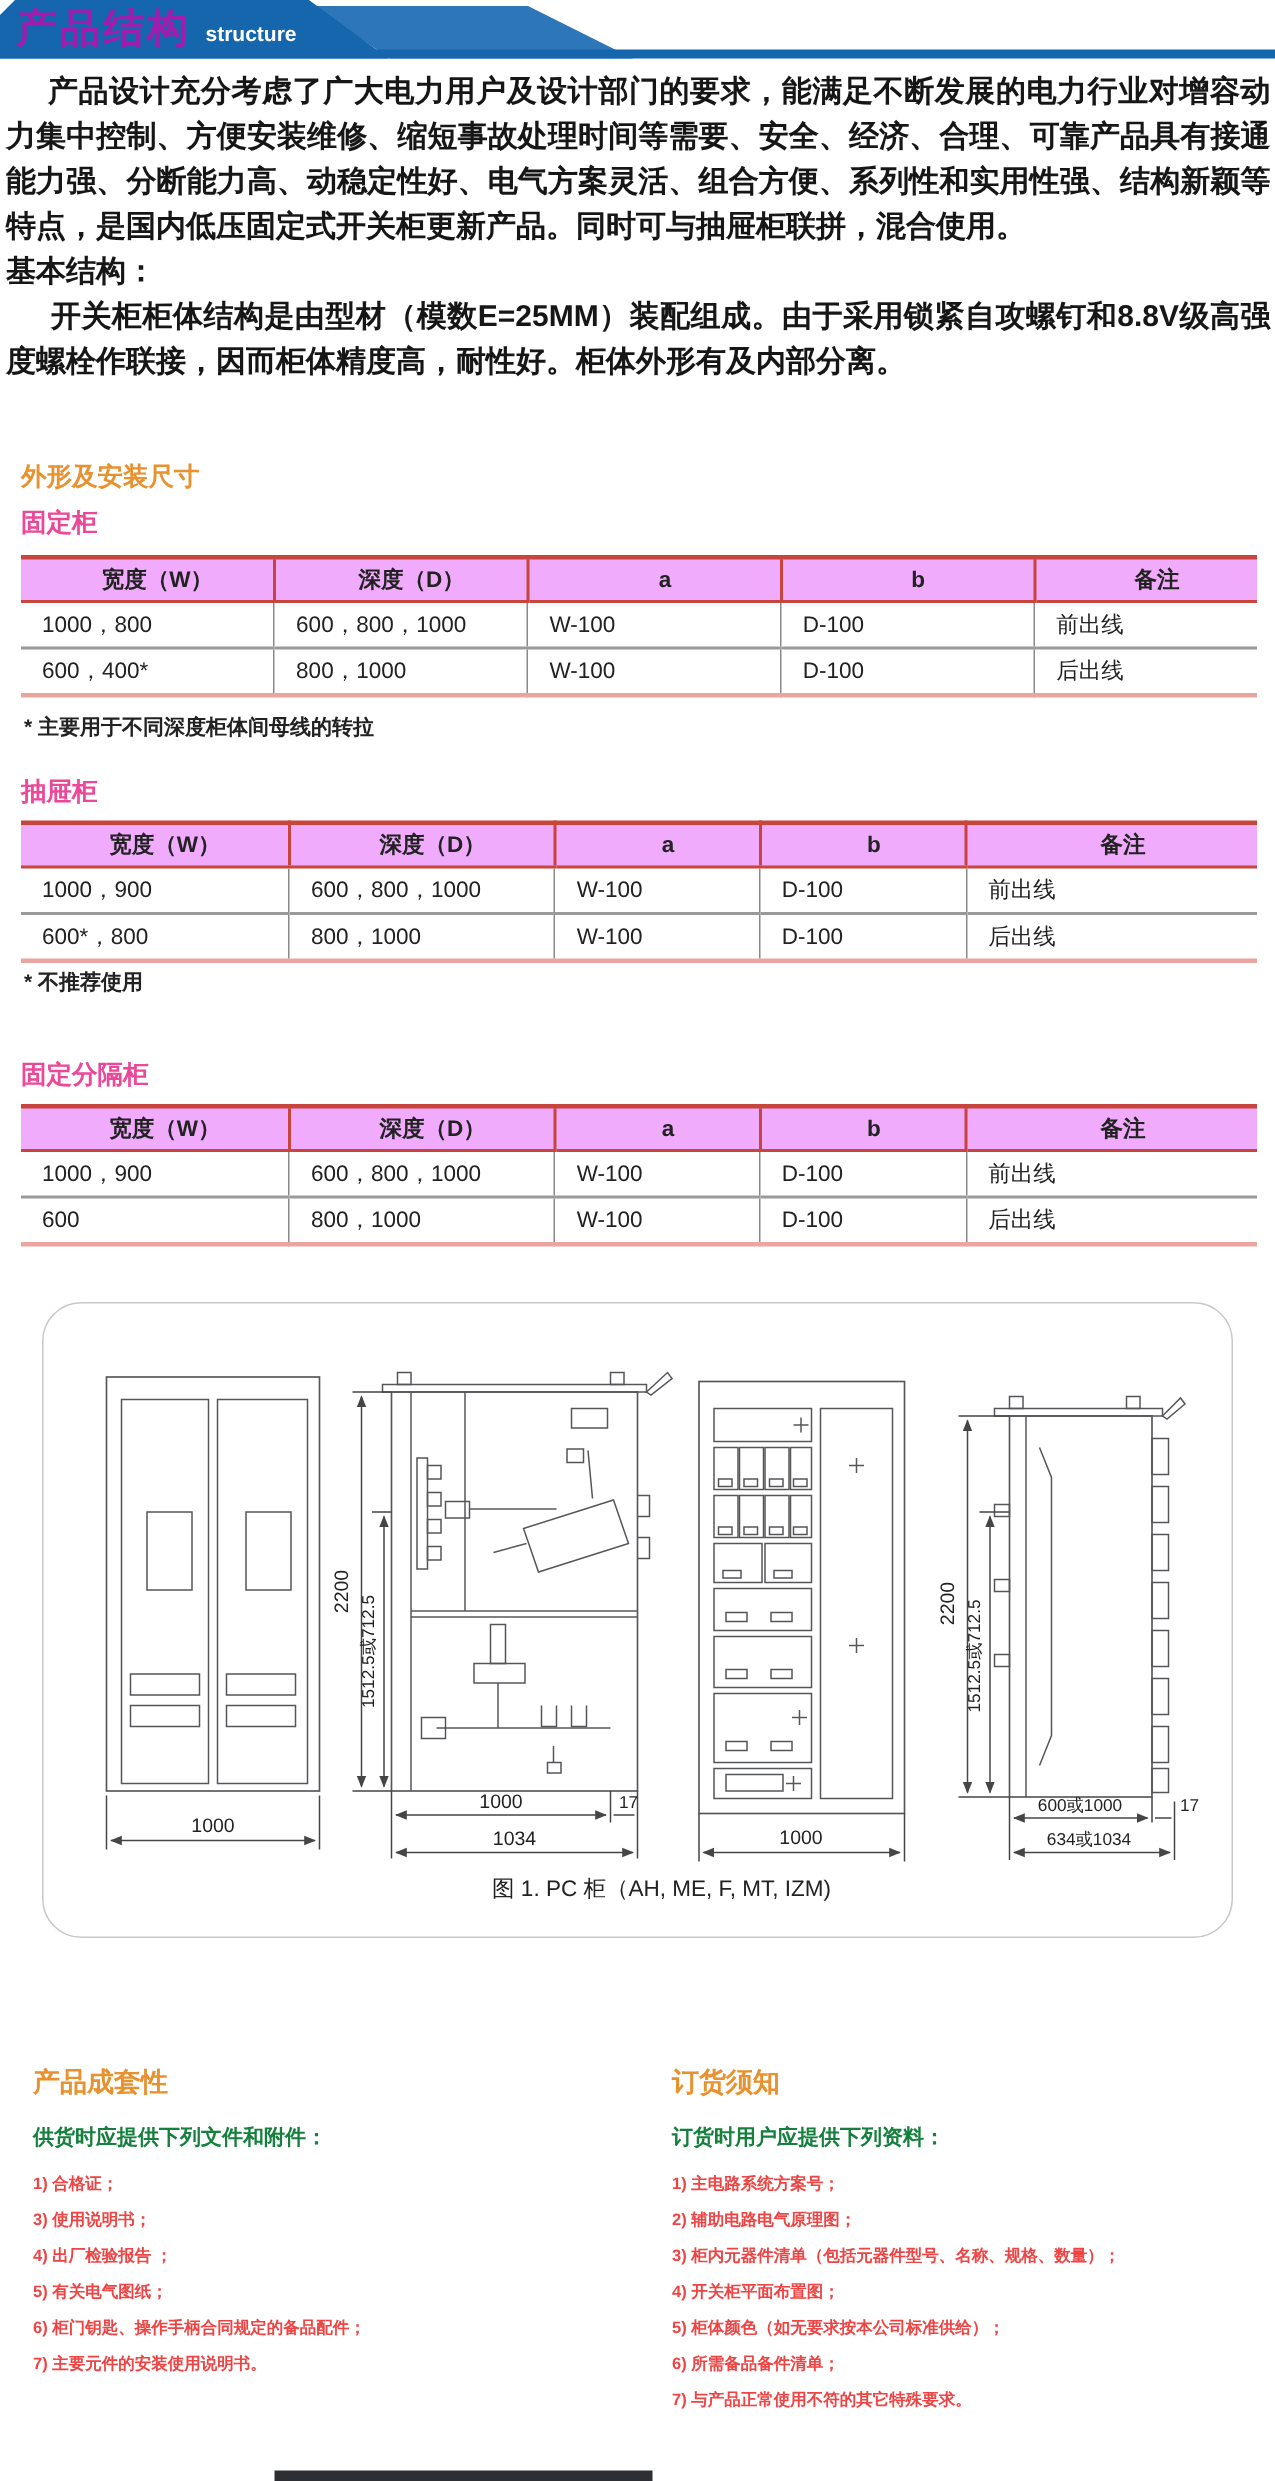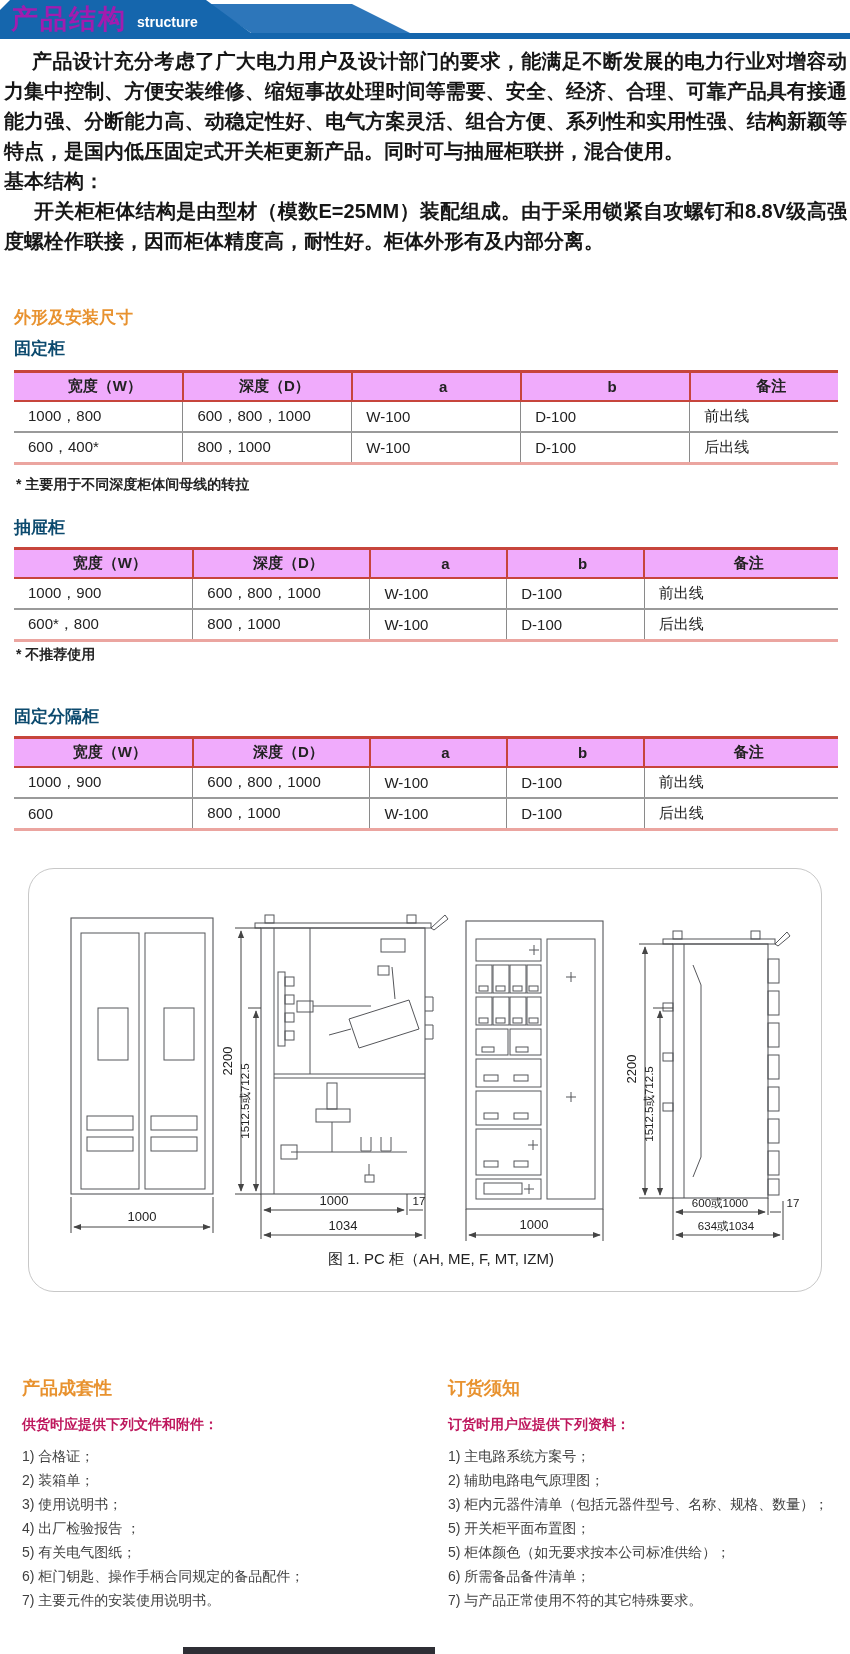--- a/index.html
+++ b/index.html
@@ -13,21 +13,21 @@
   .banner-title{position:absolute;left:11px;top:1px;font-size:27px;font-weight:bold;color:#a21caf;letter-spacing:2px;white-space:nowrap;}
   .banner-sub{position:absolute;left:137px;top:14px;font-size:14px;font-weight:bold;color:#fff;}
   
   .intro{position:absolute;top:46px;left:4px;width:843px;font-size:20px;font-weight:bold;line-height:30px;color:#161616;text-align:justify;}
   .intro p{margin:0;}
   .intro .p1{text-indent:28px;}
   .intro .p2{text-indent:30px;}
   .intro .lbl{text-indent:0;}
   
   .h-orange{position:absolute;left:14px;font-size:17px;font-weight:bold;color:#e8922f;}
-  .h-sub{position:absolute;left:14px;font-size:17px;font-weight:bold;color:#0c4a6e;}
+  .h-sub{position:absolute;left:14px;font-size:17px;font-weight:bold;color:#ec4899;}
   
   table.spec{position:absolute;left:14px;width:824px;border-collapse:collapse;table-layout:fixed;
     border-top:3px solid #c7453c;border-bottom:3px solid #eba5a0;}
   table.spec th{background:#f0abfc;border-bottom:2px solid #c7453c;font-size:15px;font-weight:bold;
     text-align:center;padding:0 0 0 14px;height:27px;color:#222;}
   table.spec th + th{border-left:2px solid #c7453c;margin-left:29px;}
   table.spec td{font-size:15px;color:#222;padding:0 0 0 14px;height:29px;font-weight:500;}
   table.spec td + td{border-left:1px solid #8a8a8a;}
   table.spec tbody tr + tr td{border-top:2px solid #9a9a9a;}
   .t1 col:nth-child(-n+4){width:20.5%;}
@@ -42,23 +42,23 @@
   .diagram-box{position:absolute;left:28px;top:868px;width:792px;height:422px;
     border:1px solid #c8c8c8;border-radius:26px;background:#fff;}
   .diagram-box svg{display:block;}
   .diagram-caption{position:absolute;left:16px;bottom:22px;width:100%;text-align:center;
     font-size:15px;color:#222;font-weight:500;}
   
   .fcol{position:absolute;top:1376px;}
   .fcol.left{left:22px;width:400px;}
   .fcol.right{left:448px;width:398px;}
   .fcol h3{margin:0 0 16px 0;font-size:18px;font-weight:bold;color:#e8922f;}
-  .fcol .fintro{font-size:14px;font-weight:bold;color:#be185d;margin:2px 0 10px 0;}
+  .fcol .fintro{font-size:14px;font-weight:bold;color:#15803d;margin:2px 0 10px 0;}
   .fcol ul{list-style:none;margin:0;padding:0;}
-  .fcol li{font-size:14px;font-weight:normal;color:#404040;line-height:24px;white-space:nowrap;}
+  .fcol li{font-size:11px;font-weight:bold;color:#ef4444;line-height:24px;white-space:nowrap;}
   
   .cutoff-bar{position:absolute;left:183px;top:1647px;width:252px;height:7px;background:#2e2e35;}
   
   .dw{stroke:#55565a;fill:none;stroke-width:1.1;}
   .dw2{stroke:#55565a;fill:none;stroke-width:1;}
   .dim{stroke:#454545;fill:none;stroke-width:1;}
   .dimtxt{fill:#222;font-size:13px;font-family:"Liberation Sans",sans-serif;}
   .dimtxt.sm{font-size:11.5px;}
 </style>
 </head>
@@ -344,36 +344,35 @@
     </g>
   </svg>
   <div class="diagram-caption">图 1. PC 柜（AH, ME, F, MT, IZM)</div>
 </div>
 
 <div class="fcol left">
   <h3>产品成套性</h3>
   <div class="fintro">供货时应提供下列文件和附件：</div>
   <ul>
     <li>1) 合格证；</li>
-    <li>2) 装箱单；</li>
     <li>3) 使用说明书；</li>
     <li>4) 出厂检验报告 ；</li>
     <li>5) 有关电气图纸；</li>
     <li>6) 柜门钥匙、操作手柄合同规定的备品配件；</li>
     <li>7) 主要元件的安装使用说明书。</li>
   </ul>
 </div>
 
 <div class="fcol right">
   <h3>订货须知</h3>
   <div class="fintro">订货时用户应提供下列资料：</div>
   <ul>
     <li>1) 主电路系统方案号；</li>
     <li>2) 辅助电路电气原理图；</li>
     <li>3) 柜内元器件清单（包括元器件型号、名称、规格、数量）；</li>
-    <li>5) 开关柜平面布置图；</li>
+    <li>4) 开关柜平面布置图；</li>
     <li>5) 柜体颜色（如无要求按本公司标准供给）；</li>
     <li>6) 所需备品备件清单；</li>
     <li>7) 与产品正常使用不符的其它特殊要求。</li>
   </ul>
 </div>
 
 <div class="cutoff-bar"></div>
 
 </body></html>

